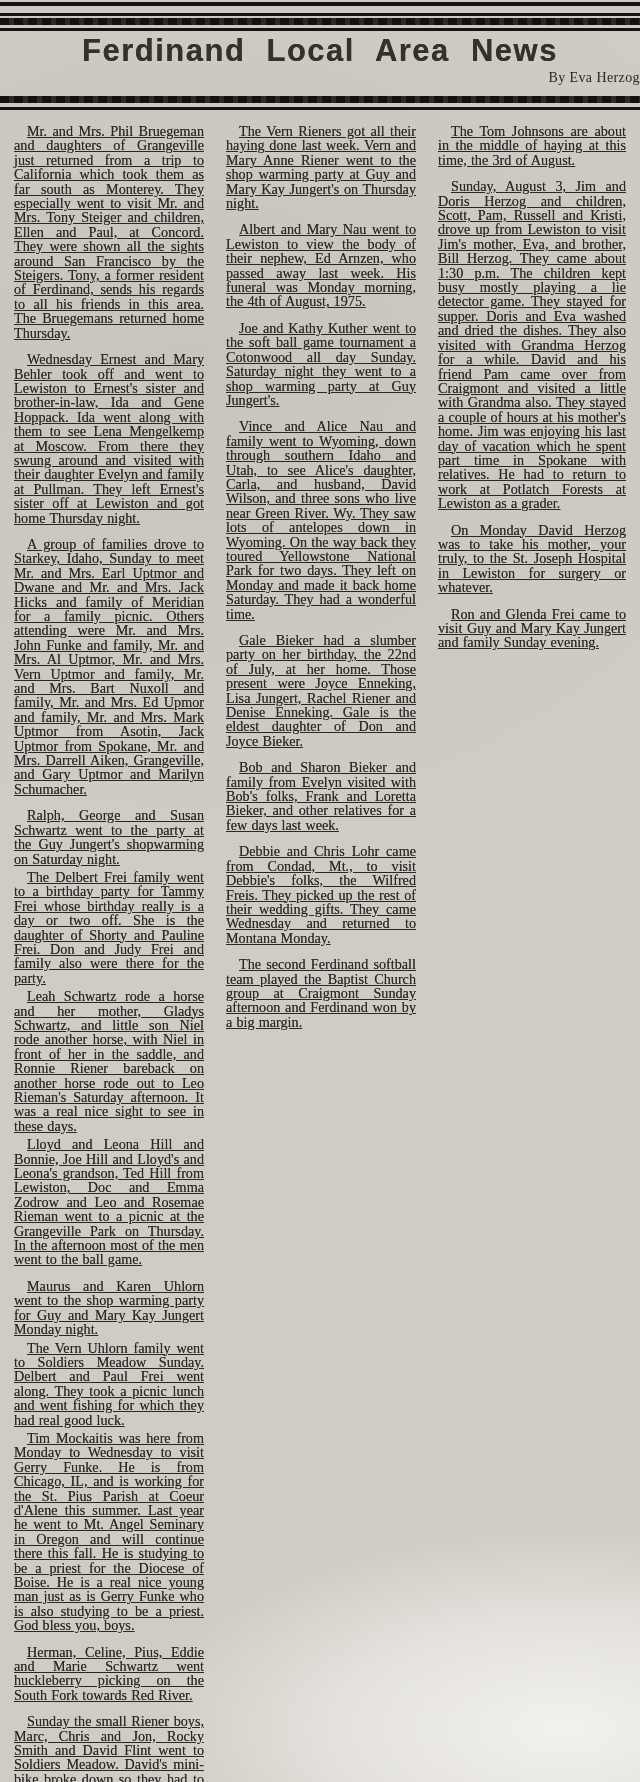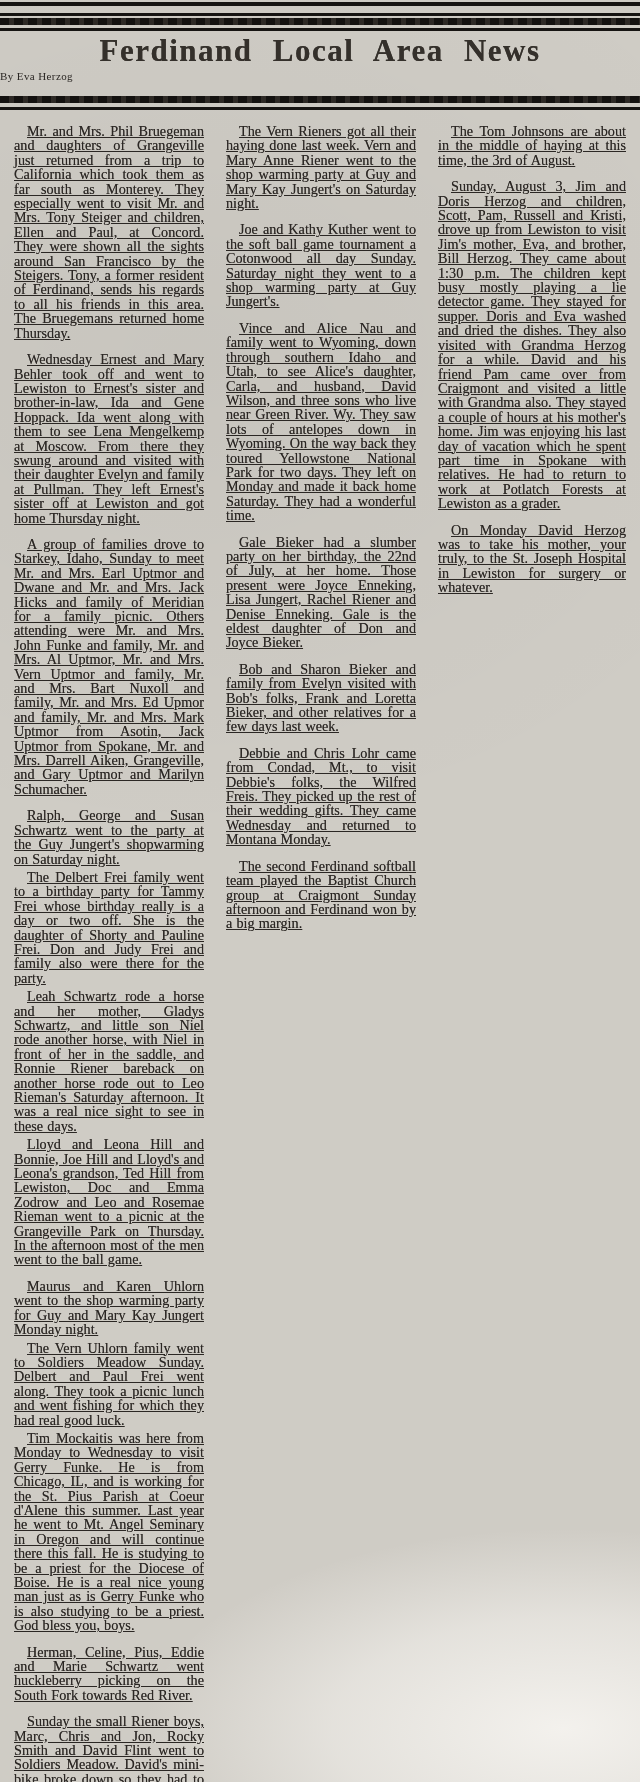--- a/index.html
+++ b/index.html
@@ -26,32 +26,32 @@
   .rule{
     position:absolute;left:0;width:640px;
     background:var(--rule);
   }
   .rule.soft{
     background:repeating-linear-gradient(90deg,#141210 0 9px,#2e2a26 9px 14px);
   }
   #masthead-title{
     position:absolute;top:33px;left:0;width:640px;
     text-align:center;
-    font-family:Liberation Serif, serif;
+    font-family:Liberation Sans, sans-serif;
     font-weight:bold;
     font-size:31px;
     letter-spacing:1.5px;
     word-spacing:11px;
     color:#34302b;
     text-shadow:0 0 .6px rgba(45,40,35,.75);
   }
   #masthead-byline{
     position:absolute;top:70px;left:0;width:640px;
-    text-align:left;
-    font-size:11px;
+    text-align:right;
+    font-size:14px;
     color:var(--ink);
     letter-spacing:.4px;
   }
   .col{
     position:absolute;top:120px;
     color:var(--ink);
     font-size:14.2px;
     line-height:14.4px;
     text-align:justify;
     text-shadow:0 0 .5px rgba(43,39,36,.65);
@@ -91,27 +91,29 @@
       <p class="">The Delbert Frei family went to a birthday party for Tammy Frei whose birthday really is a day or two off. She is the daughter of Shorty and Pauline Frei. Don and Judy Frei and family also were there for the party.</p>
       <p class="">Leah Schwartz rode a horse and her mother, Gladys Schwartz, and little son Niel rode another horse, with Niel in front of her in the saddle, and Ronnie Riener bareback on another horse rode out to Leo Rieman's Saturday afternoon. It was a real nice sight to see in these days.</p>
       <p class="gap">Lloyd and Leona Hill and Bonnie, Joe Hill and Lloyd's and Leona's grandson, Ted Hill from Lewiston, Doc and Emma Zodrow and Leo and Rosemae Rieman went to a picnic at the Grangeville Park on Thursday. In the afternoon most of the men went to the ball game.</p>
       <p class="">Maurus and Karen Uhlorn went to the shop warming party for Guy and Mary Kay Jungert Monday night.</p>
       <p class="">The Vern Uhlorn family went to Soldiers Meadow Sunday. Delbert and Paul Frei went along. They took a picnic lunch and went fishing for which they had real good luck.</p>
       <p class="gap">Tim Mockaitis was here from Monday to Wednesday to visit Gerry Funke. He is from Chicago, IL, and is working for the St. Pius Parish at Coeur d'Alene this summer. Last year he went to Mt. Angel Seminary in Oregon and will continue there this fall. He is studying to be a priest for the Diocese of Boise. He is a real nice young man just as is Gerry Funke who is also studying to be a priest. God bless you, boys.</p>
       <p class="gap">Herman, Celine, Pius, Eddie and Marie Schwartz went huckleberry picking on the South Fork towards Red River.</p>
       <p class="">Sunday the small Riener boys, Marc, Chris and Jon, Rocky Smith and David Flint went to Soldiers Meadow. David's mini-bike broke down so they had to take it to Craigmont to get it fixed. They went to Soldiers Meadow on the choppers which the boys fixed up.</p>
     </div>
   <div id="col-2" class="col">
-      <p class="gap">The Vern Rieners got all their haying done last week. Vern and Mary Anne Riener went to the shop warming party at Guy and Mary Kay Jungert's on Saturday night.</p>
+      <p class="gap">The Vern Rieners got all their haying done last week. Vern and Mary Anne Riener went to the shop warming party at Guy and Mary Kay Jungert's on Thursday night.</p>
+      <p class="gap">Albert and Mary Nau went to Lewiston to view the body of their nephew, Ed Arnzen, who passed away last week. His funeral was Monday morning, the 4th of August, 1975.</p>
       <p class="gap">Joe and Kathy Kuther went to the soft ball game tournament a Cotonwood all day Sunday. Saturday night they went to a shop warming party at Guy Jungert's.</p>
       <p class="gap">Vince and Alice Nau and family went to Wyoming, down through southern Idaho and Utah, to see Alice's daughter, Carla, and husband, David Wilson, and three sons who live near Green River. Wy. They saw lots of antelopes down in Wyoming. On the way back they toured Yellowstone National Park for two days. They left on Monday and made it back home Saturday. They had a wonderful time.</p>
       <p class="gap">Gale Bieker had a slumber party on her birthday, the 22nd of July, at her home. Those present were Joyce Enneking, Lisa Jungert, Rachel Riener and Denise Enneking. Gale is the eldest daughter of Don and Joyce Bieker.</p>
       <p class="gap">Bob and Sharon Bieker and family from Evelyn visited with Bob's folks, Frank and Loretta Bieker, and other relatives for a few days last week.</p>
       <p class="gap">Debbie and Chris Lohr came from Condad, Mt., to visit Debbie's folks, the Wilfred Freis. They picked up the rest of their wedding gifts. They came Wednesday and returned to Montana Monday.</p>
       <p class="">The second Ferdinand softball team played the Baptist Church group at Craigmont Sunday afternoon and Ferdinand won by a big margin.</p>
     </div>
   <div id="col-3" class="col">
       <p class="gap">The Tom Johnsons are about in the middle of haying at this time, the 3rd of August.</p>
       <p class="gap">Sunday, August 3, Jim and Doris Herzog and children, Scott, Pam, Russell and Kristi, drove up from Lewiston to visit Jim's mother, Eva, and brother, Bill Herzog. They came about 1:30 p.m. The children kept busy mostly playing a lie detector game. They stayed for supper. Doris and Eva washed and dried the dishes. They also visited with Grandma Herzog for a while. David and his friend Pam came over from Craigmont and visited a little with Grandma also. They stayed a couple of hours at his mother's home. Jim was enjoying his last day of vacation which he spent part time in Spokane with relatives. He had to return to work at Potlatch Forests at Lewiston as a grader.</p>
       <p class="gap">On Monday David Herzog was to take his mother, your truly, to the St. Joseph Hospital in Lewiston for surgery or whatever.</p>
+      <p class="gap">Ron and Glenda Frei came to visit Guy and Mary Kay Jungert and family Sunday evening.</p>
     </div>
 
 </div>
 
 </body></html>

